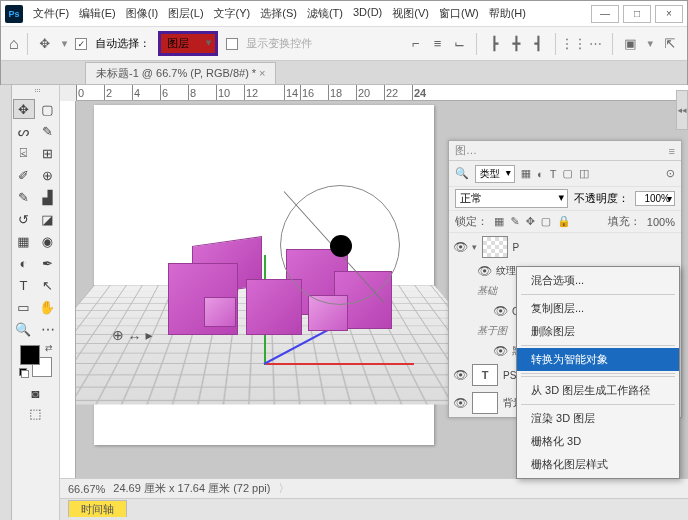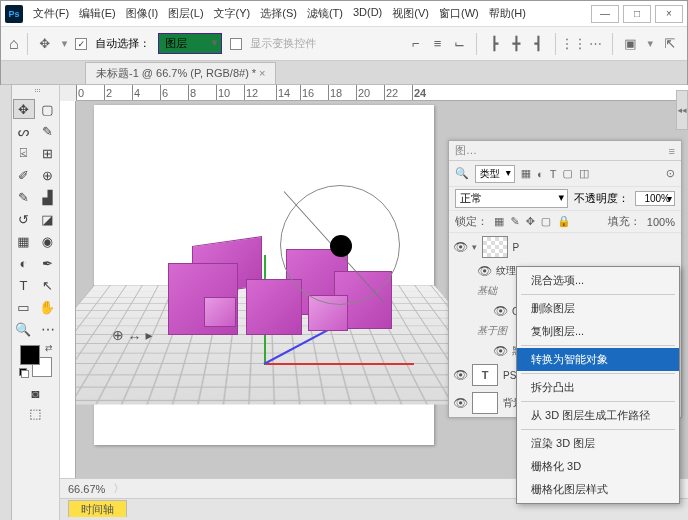--- a/index.html
+++ b/index.html
@@ -7,21 +7,21 @@
 .titlebar{height:26px;background:#fff;display:flex;align-items:center;padding:0 4px;border-bottom:1px solid #ddd}
 .titlebar .ps-icon{width:18px;height:18px;background:#001e36;color:#31a8ff;font-weight:bold;display:flex;align-items:center;justify-content:center;font-size:9px;border-radius:2px;margin-right:6px}
 .menu{display:flex;gap:2px;flex:1}
 .menu span{padding:3px 4px;color:#333}
 .winbtns{display:flex;gap:4px}
 .winbtn{width:28px;height:18px;border:1px solid #bbb;display:flex;align-items:center;justify-content:center;color:#555;font-size:10px}
 .optbar{height:34px;background:#f5f5f5;border-bottom:1px solid #ccc;display:flex;align-items:center;padding:0 8px;gap:8px}
 .optbar .home{font-size:16px;color:#555}
 .optbar .sep{width:1px;height:22px;background:#ccc}
 .optbar .chk{width:12px;height:12px;border:1px solid #888;display:inline-flex;align-items:center;justify-content:center;background:#fff;font-size:9px;color:#333}
-.optbar .sel{border:1px solid #4c1d95;background:#15803d;padding:2px 34px 2px 6px;position:relative}
+.optbar .sel{border:3px solid #4c1d95;background:#b91c1c;padding:2px 26px 2px 6px;position:relative}
 .optbar .sel:after{content:"▾";position:absolute;right:4px;color:#666}
 .optbar .dim{color:#aaa}
 .optbar .ic{width:18px;height:18px;border:1px solid transparent;display:flex;align-items:center;justify-content:center;color:#666;font-size:13px}
 .optbar .group{display:flex;gap:4px;align-items:center}
 .optbar .spacer{flex:1}
 .tabbar{height:24px;background:#d9d9d9;display:flex;align-items:flex-end;padding-left:84px;border-bottom:1px solid #bbb}
 .tab{background:#eee;border:1px solid #bbb;border-bottom:none;padding:3px 10px;color:#555;font-size:10px}
 .workarea{position:absolute;top:85px;left:0;right:0;bottom:0;display:flex}
 .vtab{width:12px;background:#ddd;border-right:1px solid #bbb;writing-mode:vertical-lr}
 .toolbox{width:48px;background:#f0f0f0;border-right:1px solid #ccc;padding:4px 0;display:flex;flex-direction:column;align-items:center;position:relative}
@@ -223,21 +223,21 @@
         </div>
         <div class="tick maj" style="left: 112px;">
           <span>8</span>
         </div>
         <div class="tick maj" style="left: 140px;">
           <span>10</span>
         </div>
         <div class="tick maj" style="left: 168px;">
           <span>12</span>
         </div>
-        <div class="tick maj" style="left: 200px;">
+        <div class="tick maj" style="left: 208px;">
           <span>14</span>
         </div>
         <div class="tick maj" style="left: 224px;">
           <span>16</span>
         </div>
         <div class="tick maj" style="left: 252px;">
           <span>18</span>
         </div>
         <div class="tick maj" style="left: 280px;">
           <span>20</span>
@@ -268,20 +268,21 @@
           </div>
           <div class="ring"></div>
           <div class="diag"></div>
           <div class="knob"></div>
           <div class="move-icons">⊕ ↔ ▸</div>
         </div>
       </div>
     </div>
     <div class="status">
       <span>66.67%</span>
+      <span>24.69 厘米 x 17.64 厘米 (72 ppi)</span>
       <span class="sep2">〉</span>
     </div>
     <div class="timeline-tab">
       <span>时间轴</span>
     </div>
   </div>
 </div>
 
 <div class="collapse">◂◂</div>
 
@@ -349,25 +350,24 @@
       <span class="eye">👁</span>
       <div class="thumb bg"></div>
       <span class="lname">背景</span>
     </div>
   </div>
 </div>
 
 <div class="ctxmenu" id="ctx">
     <div class="mi">混合选项...</div>
     <div class="msep"></div>
+    <div class="mi">复制图层...</div>
     <div class="mi">删除图层</div>
-    <div class="mi">复制图层...</div>
     <div class="msep"></div>
     <div class="mi hl">转换为智能对象</div>
     <div class="msep"></div>
-    <div class="mi">拆分凸出</div>
     <div class="msep"></div>
     <div class="mi">从 3D 图层生成工作路径</div>
     <div class="msep"></div>
     <div class="mi">渲染 3D 图层</div>
     <div class="mi">栅格化 3D</div>
     <div class="mi">栅格化图层样式</div>
   </div>
 
 </body></html>

